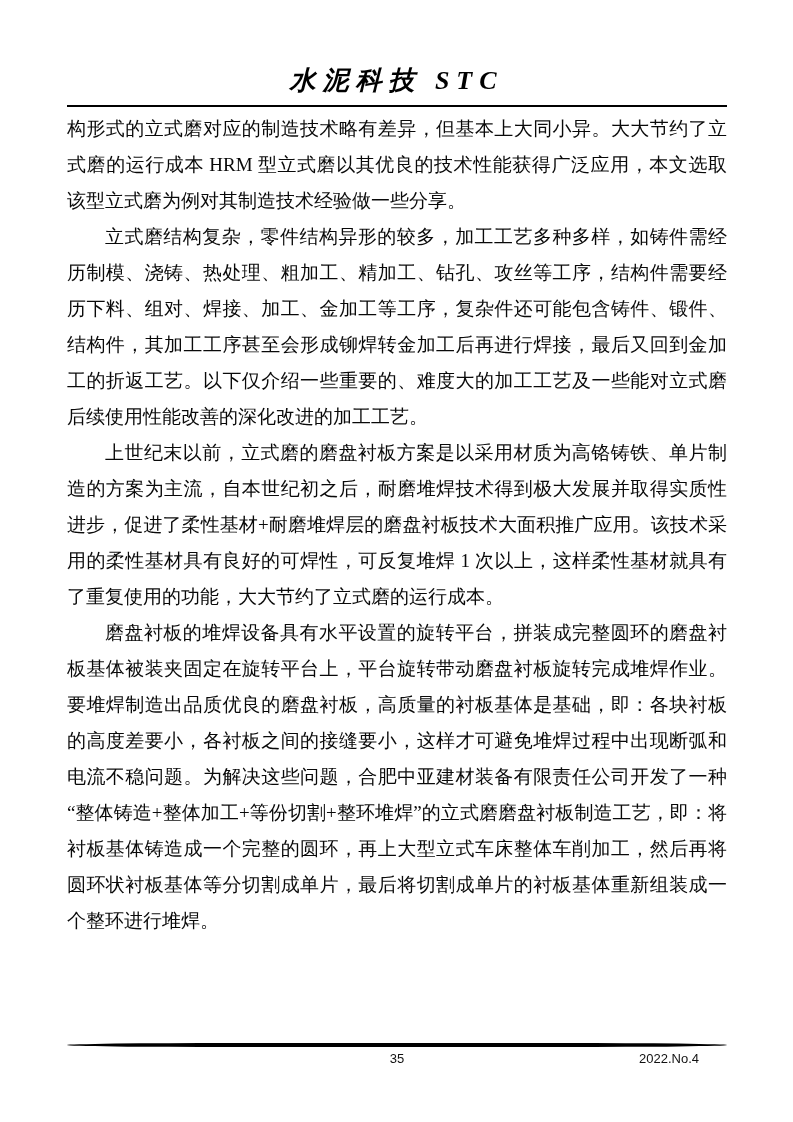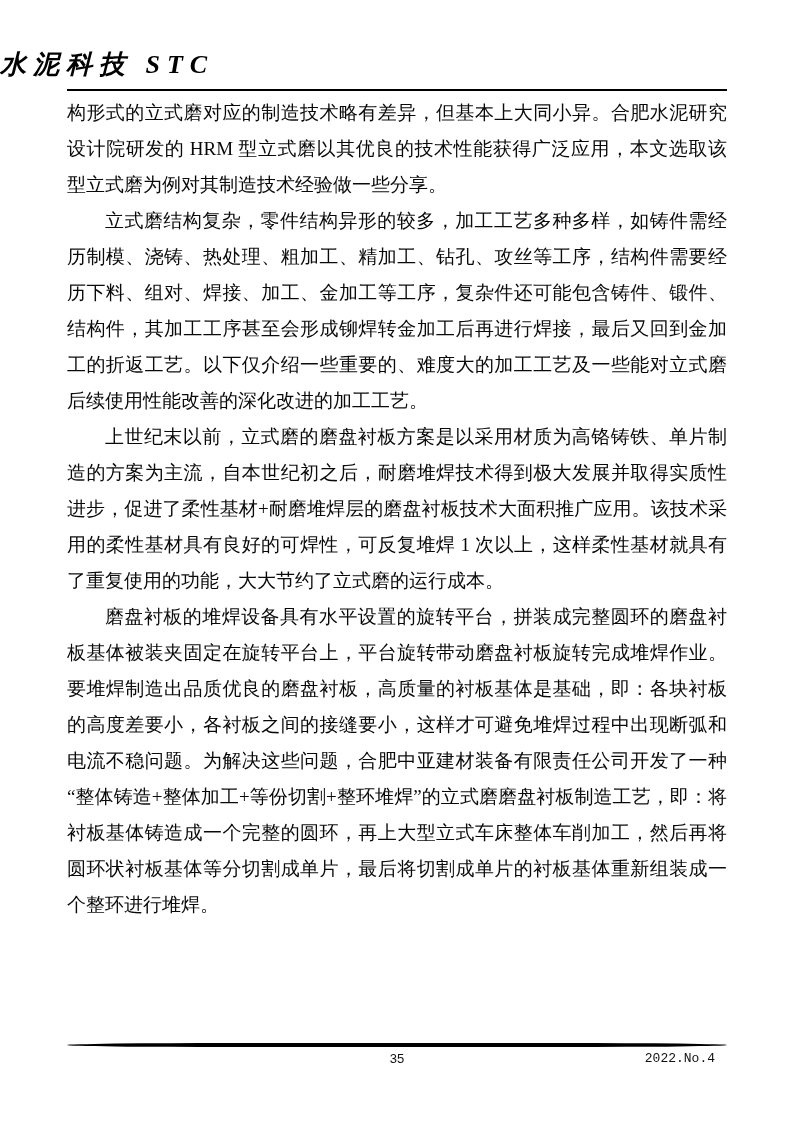--- a/index.html
+++ b/index.html
@@ -12,22 +12,22 @@
     width: 793px;
     height: 1122px;
     margin: 0 auto;
     background: #ffffff;
     overflow: hidden;
     color: #0a0a0a;
     font-family: "Liberation Serif", "DejaVu Serif", serif;
   }
   
   .page-header {
-    padding-top: 48px;
-    text-align: left;
+    padding-top: 64px;
+    text-align: center;
   }
   .journal-title {
     font-size: 26px;
     font-style: italic;
     font-weight: 600;
     letter-spacing: 7px;
     color: #000;
     line-height: 34px;
     font-family: "Liberation Serif", "DejaVu Serif", serif;
   }
@@ -83,37 +83,36 @@
     font-size: 13px;
     color: #111;
   }
   .page-number {
     position: absolute;
     left: 50%;
     transform: translateX(-50%);
   }
   .issue-label {
     position: absolute;
-    right: 12px;
-    font-family: Liberation Mono, monospace;
+    right: 28px;
   }
 </style>
 </head>
 <body>
 
 <div class="page">
 
   <header class="page-header">
     <div class="journal-title">水泥科技 STC</div>
     <hr class="header-rule">
   </header>
 
   <main class="article-body" id="article-body">
 
-  <p class="">构形式的立式磨对应的制造技术略有差异，但基本上大同小异。合肥水泥研究设计院研发的 HRM 型立式磨以其优良的技术性能获得广泛应用，本文选取该型立式磨为例对其制造技术经验做一些分享。</p>
+  <p class="">构形式的立式磨对应的制造技术略有差异，但基本上大同小异。大大节约了立式磨的运行成本 HRM 型立式磨以其优良的技术性能获得广泛应用，本文选取该型立式磨为例对其制造技术经验做一些分享。</p>
       <p class="indent">立式磨结构复杂，零件结构异形的较多，加工工艺多种多样，如铸件需经历制模、浇铸、热处理、粗加工、精加工、钻孔、攻丝等工序，结构件需要经历下料、组对、焊接、加工、金加工等工序，复杂件还可能包含铸件、锻件、结构件，其加工工序甚至会形成铆焊转金加工后再进行焊接，最后又回到金加工的折返工艺。以下仅介绍一些重要的、难度大的加工工艺及一些能对立式磨后续使用性能改善的深化改进的加工工艺。</p>
       <p class="indent">上世纪末以前，立式磨的磨盘衬板方案是以采用材质为高铬铸铁、单片制造的方案为主流，自本世纪初之后，耐磨堆焊技术得到极大发展并取得实质性进步，促进了柔性基材+耐磨堆焊层的磨盘衬板技术大面积推广应用。该技术采用的柔性基材具有良好的可焊性，可反复堆焊 1 次以上，这样柔性基材就具有了重复使用的功能，大大节约了立式磨的运行成本。</p>
       <p class="indent">磨盘衬板的堆焊设备具有水平设置的旋转平台，拼装成完整圆环的磨盘衬板基体被装夹固定在旋转平台上，平台旋转带动磨盘衬板旋转完成堆焊作业。要堆焊制造出品质优良的磨盘衬板，高质量的衬板基体是基础，即：各块衬板的高度差要小，各衬板之间的接缝要小，这样才可避免堆焊过程中出现断弧和电流不稳问题。为解决这些问题，合肥中亚建材装备有限责任公司开发了一种“整体铸造+整体加工+等份切割+整环堆焊”的立式磨磨盘衬板制造工艺，即：将衬板基体铸造成一个完整的圆环，再上大型立式车床整体车削加工，然后再将圆环状衬板基体等分切割成单片，最后将切割成单片的衬板基体重新组装成一个整环进行堆焊。</p>
     </main>
 
   <footer class="page-footer">
     <div class="footer-rule"></div>
     <div class="footer-row">
       <span class="page-number">35</span>
       <span class="issue-label">2022.No.4</span>

